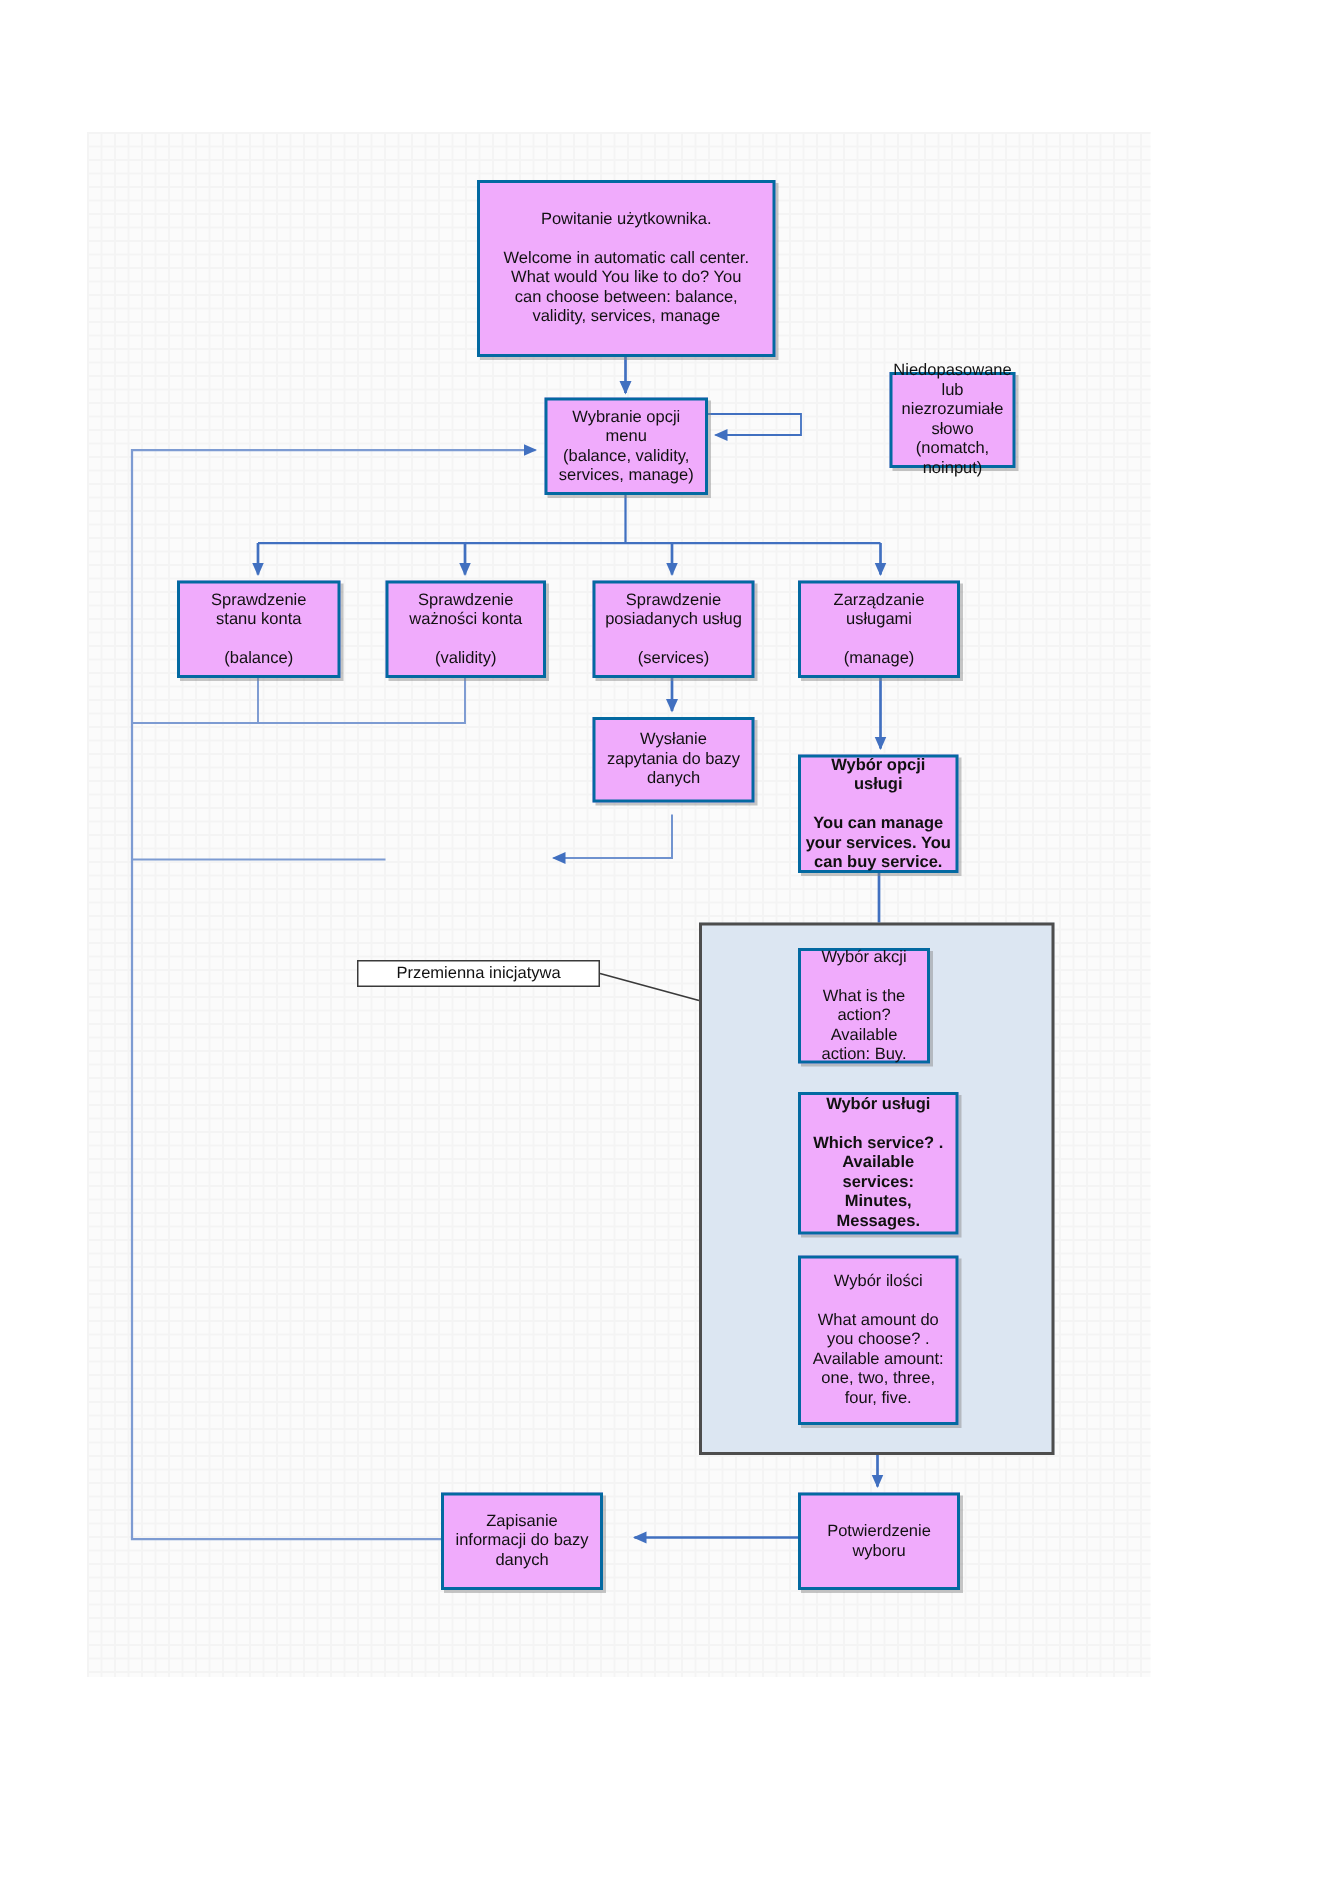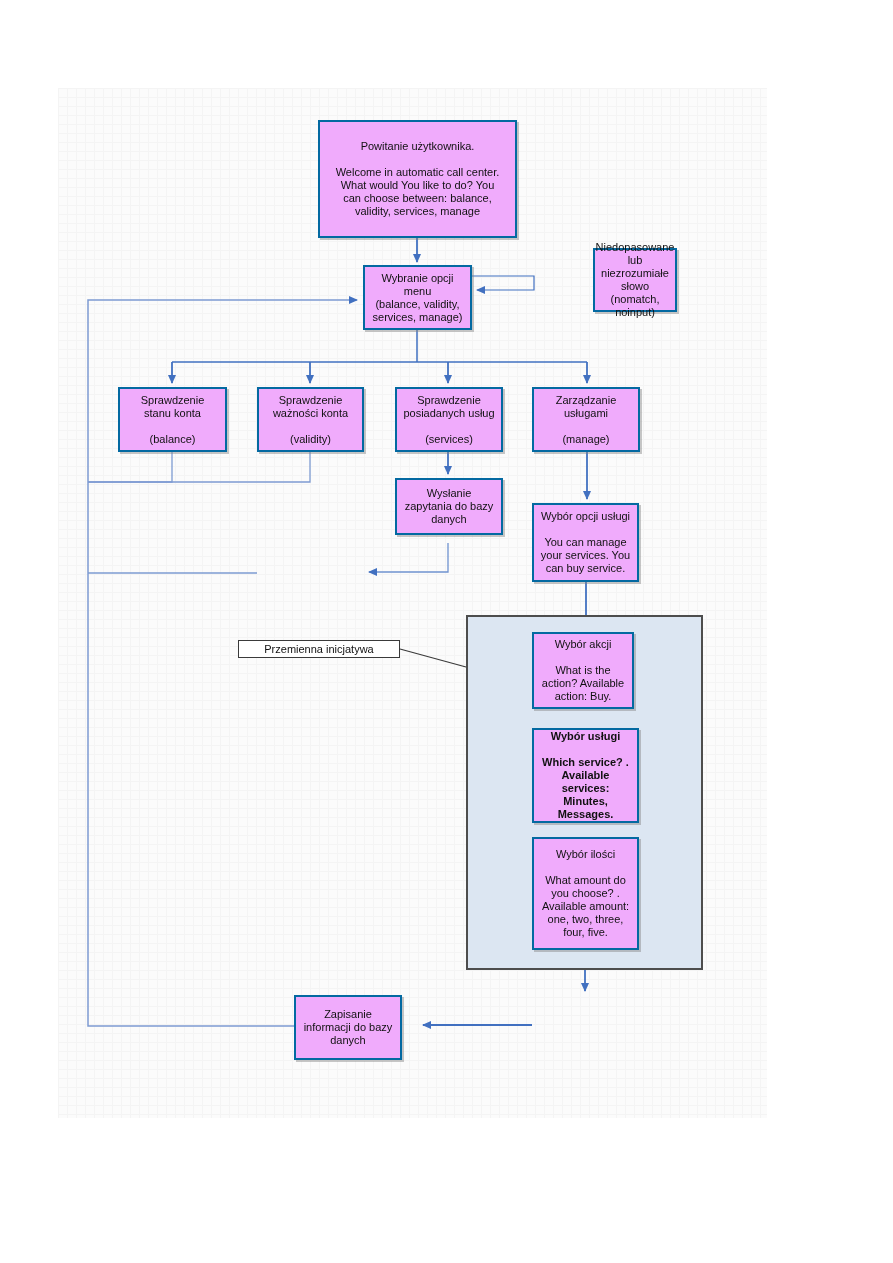--- a/index.html
+++ b/index.html
@@ -34,23 +34,23 @@
   
   #n-powitanie    {left:318px;top:120px;width:199px;height:118px;}
   #n-wybranie     {left:363px;top:265px;width:109px;height:65px;}
   #n-niedopasowane{left:565px;top:248px;width:84px;height:64px;margin-left:28px;}
   #n-balance      {left:118px;top:387px;width:109px;height:65px;}
   #n-validity     {left:257px;top:387px;width:107px;height:65px;}
   #n-services     {left:395px;top:387px;width:108px;height:65px;}
   #n-manage       {left:532px;top:387px;width:108px;height:65px;}
   #n-wyslanie     {left:395px;top:478px;width:108px;height:57px;}
   #n-przekazanie  {left:257px;top:525px;width:106px;height:93px;}
-  #n-wybor-opcji  {left:532px;top:503px;width:107px;height:79px;}
+  #n-wybor-opcji  {left:532px;top:503px;width:107px;height:79px;font-weight:bold;}
   #n-container    {left:466px;top:615px;width:237px;height:355px;}
-  #n-akcja        {left:532px;top:632px;width:102px;height:77px;}
+  #n-akcja        {left:532px;top:632px;width:88px;height:77px;}
   #n-usluga       {left:532px;top:728px;width:107px;height:95px;font-weight:bold;}
   #n-ilosc        {left:532px;top:837px;width:107px;height:113px;}
   #n-zapisanie    {left:294px;top:995px;width:108px;height:65px;}
   #n-potwierdzenie{left:532px;top:995px;width:108px;height:65px;}
   #n-przemienna   {left:238px;top:640px;width:162px;height:18px;}
 </style>
 </head>
 <body>
 
 <div id="page">
@@ -142,14 +142,16 @@
   <div class="node" id="n-ilosc"><span>Wybór ilości
 
 What amount do
 you choose? .
 Available amount:
 one, two, three,
 four, five.</span></div>
   <div class="node" id="n-zapisanie"><span>Zapisanie
 informacji do bazy
 danych</span></div>
+  <div class="node" id="n-potwierdzenie"><span>Potwierdzenie
+wyboru</span></div>
   <div class="node label-box" id="n-przemienna"><span>Przemienna inicjatywa</span></div>
 </div>
 
 </body></html>

